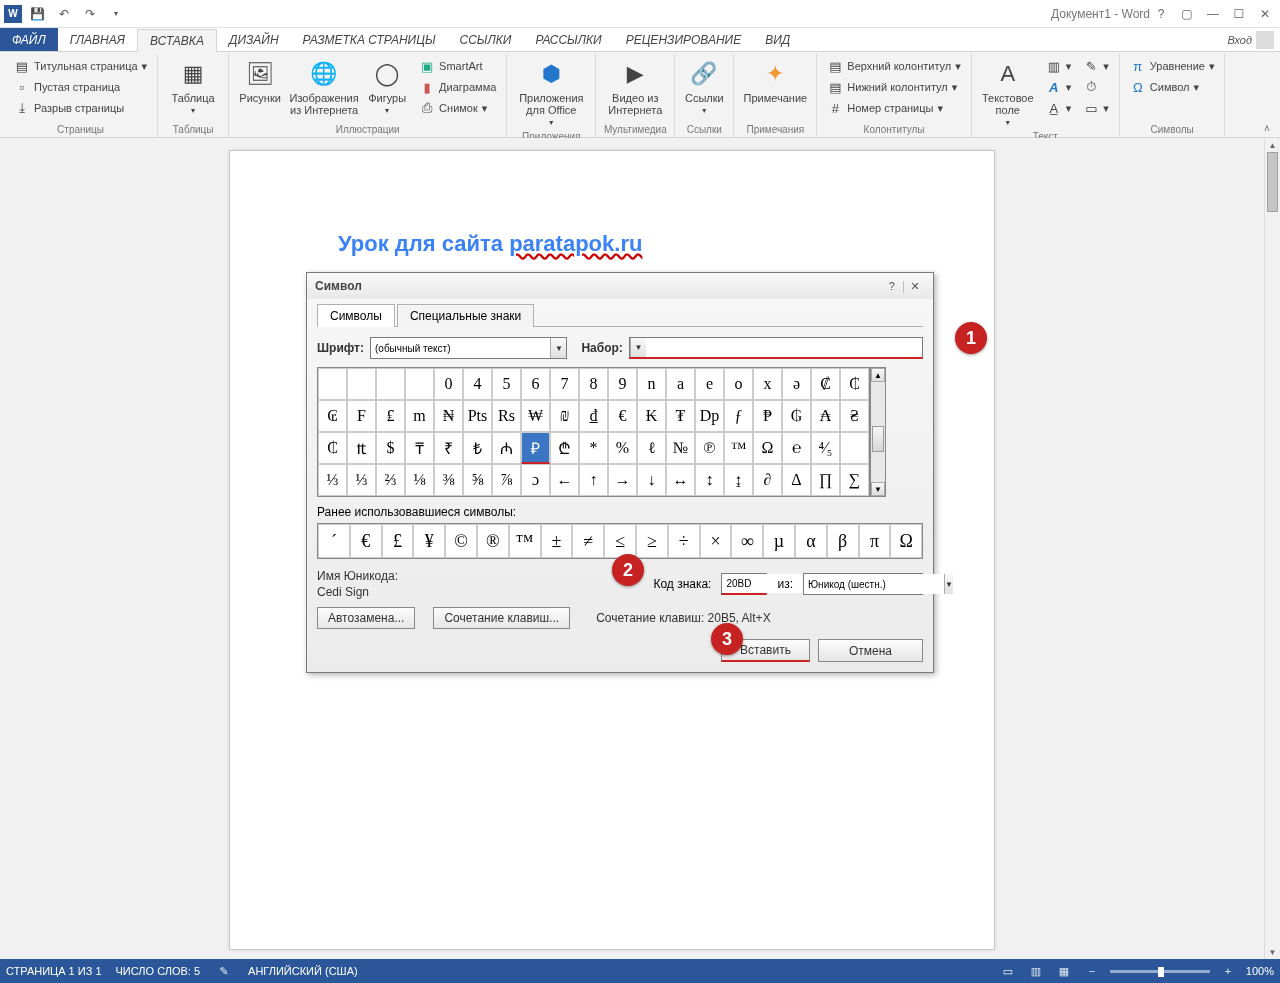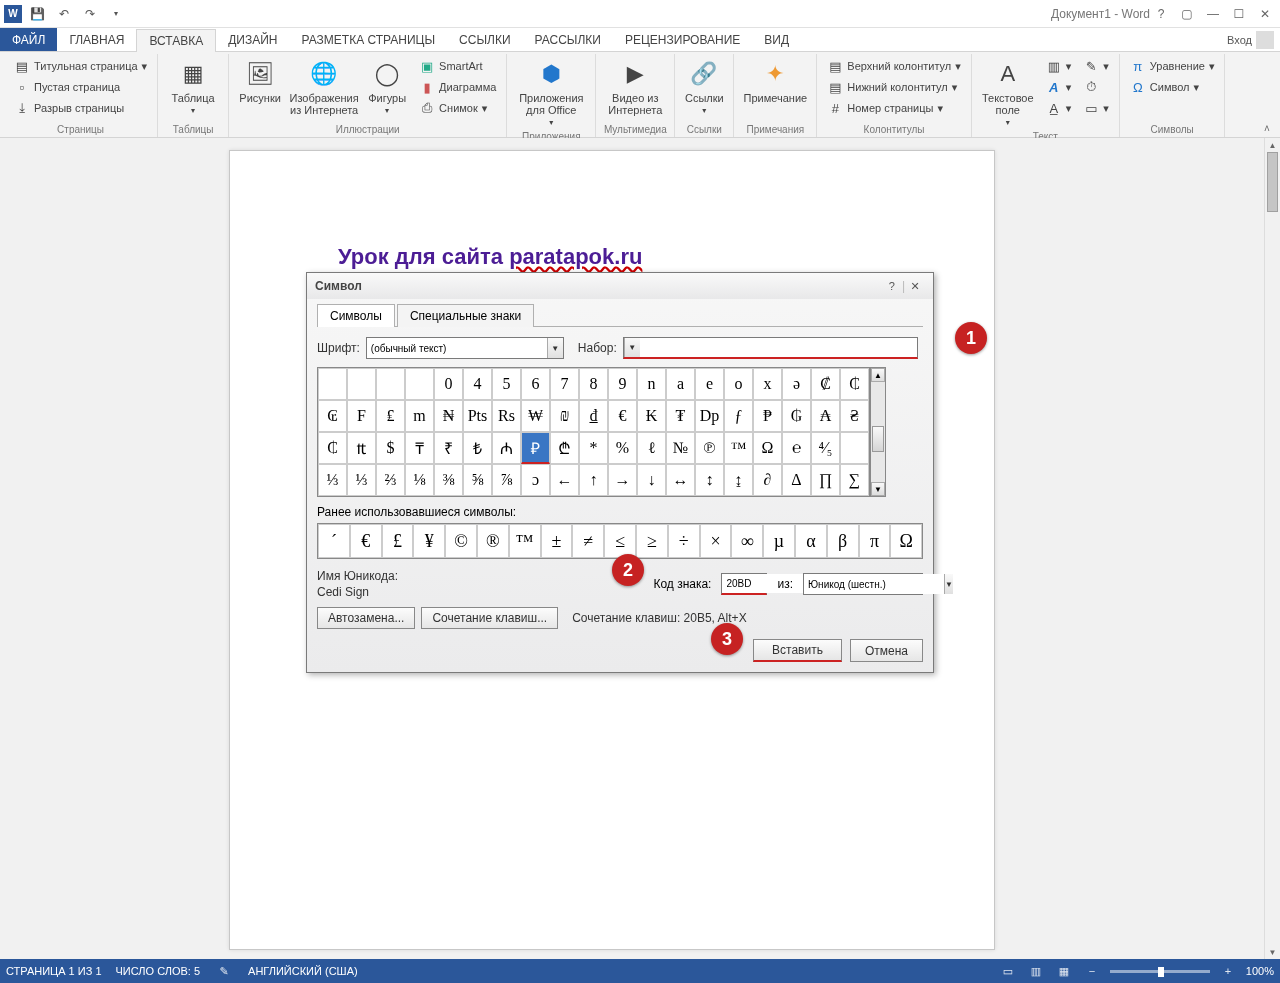--- a/index.html
+++ b/index.html
@@ -8,21 +8,21 @@
 
 .titlebar { height: 28px; background: #fff; display: flex; align-items: center; border-bottom: 1px solid #e1e1e1; }
 .titlebar-left { display: flex; align-items: center; gap: 6px; padding-left: 4px; }
 .w-icon { width: 18px; height: 18px; background: #2b579a; color: white; font-size: 10px; font-weight: bold; display: flex; align-items: center; justify-content: center; }
 .qat-btn { width: 20px; height: 20px; display: flex; align-items: center; justify-content: center; color: #555; cursor: pointer; }
 .titlebar-center { flex: 1; text-align: right; color: #777; font-size: 12px; }
 .titlebar-right { display: flex; align-items: center; gap: 4px; padding-right: 4px; }
 .win-btn { width: 22px; height: 20px; display: flex; align-items: center; justify-content: center; color: #666; cursor: pointer; font-size: 12px; }
 
 
-.ribbon-tabs { height: 24px; display: flex; align-items: stretch; border-bottom: 1px solid #d4d4d4; background: #fff; }
+.ribbon-tabs { height: 24px; display: flex; align-items: stretch; border-bottom: 1px solid #d4d4d4; background: #fff; font-style: italic; }
 .rtab { padding: 0 12px; display: flex; align-items: center; font-size: 12px; color: #444; cursor: pointer; text-transform: uppercase; }
 .rtab.file { background: #2b579a; color: #fff; }
 .rtab.active { background: #f3f3f3; border: 1px solid #d4d4d4; border-bottom: none; position: relative; top: 1px; }
 .signin { margin-left: auto; padding: 0 6px; display: flex; align-items: center; gap: 4px; color: #555; font-size: 11px; }
 .avatar { width: 18px; height: 18px; background: #ddd; }
 
 
 .ribbon { height: 86px; background: #f3f3f3; border-bottom: 1px solid #d4d4d4; display: flex; padding: 2px 4px 0 4px; position: relative; }
 .rgroup { display: flex; flex-direction: column; border-right: 1px solid #dcdcdc; padding: 2px 6px 0 6px; }
 .rgroup-content { flex: 1; display: flex; align-items: flex-start; gap: 4px; }
@@ -34,34 +34,34 @@
 .rcol { display: flex; flex-direction: column; gap: 1px; }
 .collapse-btn { position: absolute; right: 4px; bottom: 2px; width: 18px; height: 14px; display: flex; align-items: center; justify-content: center; color: #666; cursor: pointer; font-size: 10px; }
 
 
 .doc-area { position: absolute; top: 138px; left: 0; right: 0; bottom: 24px; background: #f1f1f1; overflow: hidden; }
 .vscroll { position: absolute; right: 0; top: 0; bottom: 0; width: 16px; background: #f1f1f1; border-left: 1px solid #ddd; }
 .vscroll-thumb { position: absolute; left: 2px; right: 2px; top: 14px; height: 60px; background: #c5c5c5; border: 1px solid #a0a0a0; }
 .vscroll-arrow { position: absolute; left: 0; right: 0; height: 14px; display: flex; align-items: center; justify-content: center; font-size: 8px; color: #666; }
 
 .page { position: absolute; left: 229px; top: 12px; width: 766px; height: 800px; background: #fff; border: 1px solid #c7c7c7; box-shadow: 0 0 4px rgba(0,0,0,0.1); }
-.doc-text { position: absolute; left: 108px; top: 80px; font-size: 22px; font-weight: bold; color: #4c1d95; margin-top: 13px; }
+.doc-text { position: absolute; left: 108px; top: 80px; font-size: 22px; font-weight: bold; color: #3b82f6; }
 .doc-text .underline { text-decoration: underline wavy #c00; }
 
 
 .dialog { position: absolute; left: 306px; top: 272px; width: 628px; background: linear-gradient(#f7f7f7,#ebebec); border: 1px solid #7a7a7a; box-shadow: 2px 2px 6px rgba(0,0,0,0.3); }
 .dlg-title { height: 26px; display: flex; align-items: center; padding: 0 8px; font-size: 12px; color: #444; background: linear-gradient(#f9f9f9,#e8e8e9); }
 .dlg-title span:first-child { flex: 1; font-weight: bold; }
 .dlg-title-btn { width: 20px; height: 18px; display: flex; align-items: center; justify-content: center; color: #555; cursor: pointer; font-size: 11px; }
 .dlg-body { padding: 4px 10px 10px 10px; }
 .dlg-tabs { display: flex; border-bottom: 1px solid #b0b0b0; margin-bottom: 10px; }
 .dlg-tab { padding: 4px 12px; border: 1px solid #b0b0b0; border-bottom: none; margin-right: 2px; background: #f4f4f4; cursor: pointer; font-size: 12px; position: relative; top: 1px; }
 .dlg-tab.active { background: #fff; }
 .dlg-row { display: flex; align-items: center; gap: 6px; margin-bottom: 8px; font-size: 12px; }
-.dlg-row label { color: #333; }
+.dlg-row label { color: #333; font-weight: bold; }
 .combo { display: flex; align-items: center; border: 1px solid #7a7a7a; background: #fff; height: 22px; }
 .combo input { border: none; flex: 1; padding: 0 4px; font-size: 10px; height: 100%; outline: none; }
 .combo .cbtn { width: 16px; height: 100%; display: flex; align-items: center; justify-content: center; border-left: 1px solid #aaa; background: linear-gradient(#f9f9f9,#e0e0e0); font-size: 8px; color: #333; cursor: pointer; }
 .combo.wide1 { width: 198px; }
 .combo.wide2 { width: 295px; border-bottom: 2px solid #c22; }
 .combo.small { width: 46px; border-bottom: 2px solid #c22; }
 .combo.med { width: 120px; }
 
 .char-grid-wrap { display: flex; margin-bottom: 8px; }
 .char-grid { border: 1px solid #888; }
@@ -74,21 +74,21 @@
 
 .recent-label { font-size: 12px; margin-bottom: 4px; }
 .recent-row { display: flex; border: 1px solid #888; margin-bottom: 10px; }
 .recent-cell { width: 34px; height: 34px; border: 1px solid #ccc; display: flex; align-items: center; justify-content: center; font-size: 18px; font-family: "Times New Roman", serif; background: #fff; cursor: pointer; }
 
 .info-row { display: flex; align-items: center; gap: 10px; margin-bottom: 8px; font-size: 12px; }
 .info-left { flex: 1; }
 .uname-lbl { color: #333; }
 .uname-val { color: #333; margin-top: 2px; }
 
-.btn-row { display: flex; gap: 6px; margin-bottom: 6px; align-items: center; }
+.btn-row { display: flex; gap: 18px; margin-bottom: 6px; align-items: center; }
 .dbtn { padding: 3px 10px; border: 1px solid #888; background: linear-gradient(#fcfcfc,#e6e6e6); cursor: pointer; font-size: 12px; color: #333; }
 .dbtn.primary { border-bottom: 2px solid #c22; margin-left: 38px; }
 .shortcut-text { font-size: 12px; color: #333; margin-left: 8px; }
 .dlg-footer { display: flex; justify-content: flex-end; gap: 8px; margin-top: 10px; }
 
 
 .callout { position: absolute; width: 32px; height: 32px; border-radius: 50%; background: #c62222; color: #fff; display: flex; align-items: center; justify-content: center; font-size: 18px; font-weight: bold; box-shadow: 0 1px 3px rgba(0,0,0,0.4); }
 
 
 .statusbar { position: absolute; bottom: 0; left: 0; right: 0; height: 24px; background: #2b579a; color: #fff; display: flex; align-items: center; font-size: 11px; padding: 0 6px; gap: 14px; }
@@ -438,21 +438,21 @@
         <div class="cbtn">▼</div>
       </div>
     </div>
     <div class="btn-row">
       <button class="dbtn">Автозамена...</button>
       <button class="dbtn">Сочетание клавиш...</button>
       <span class="shortcut-text">Сочетание клавиш: 20B5, Alt+X</span>
     </div>
     <div class="dlg-footer">
       <button class="dbtn primary" style="padding:3px 18px;">Вставить</button>
-      <button class="dbtn" style="padding:3px 14px;">Отмена</button>
+      <button class="dbtn" style="padding:3px 30px;">Отмена</button>
     </div>
   </div>
 </div>
 
 <div class="callout" style="left:955px; top:322px;">1</div>
 <div class="callout" style="left:612px; top:554px;">2</div>
 <div class="callout" style="left:711px; top:623px;">3</div>
 
 <div class="statusbar">
   <span>СТРАНИЦА 1 ИЗ 1</span>

